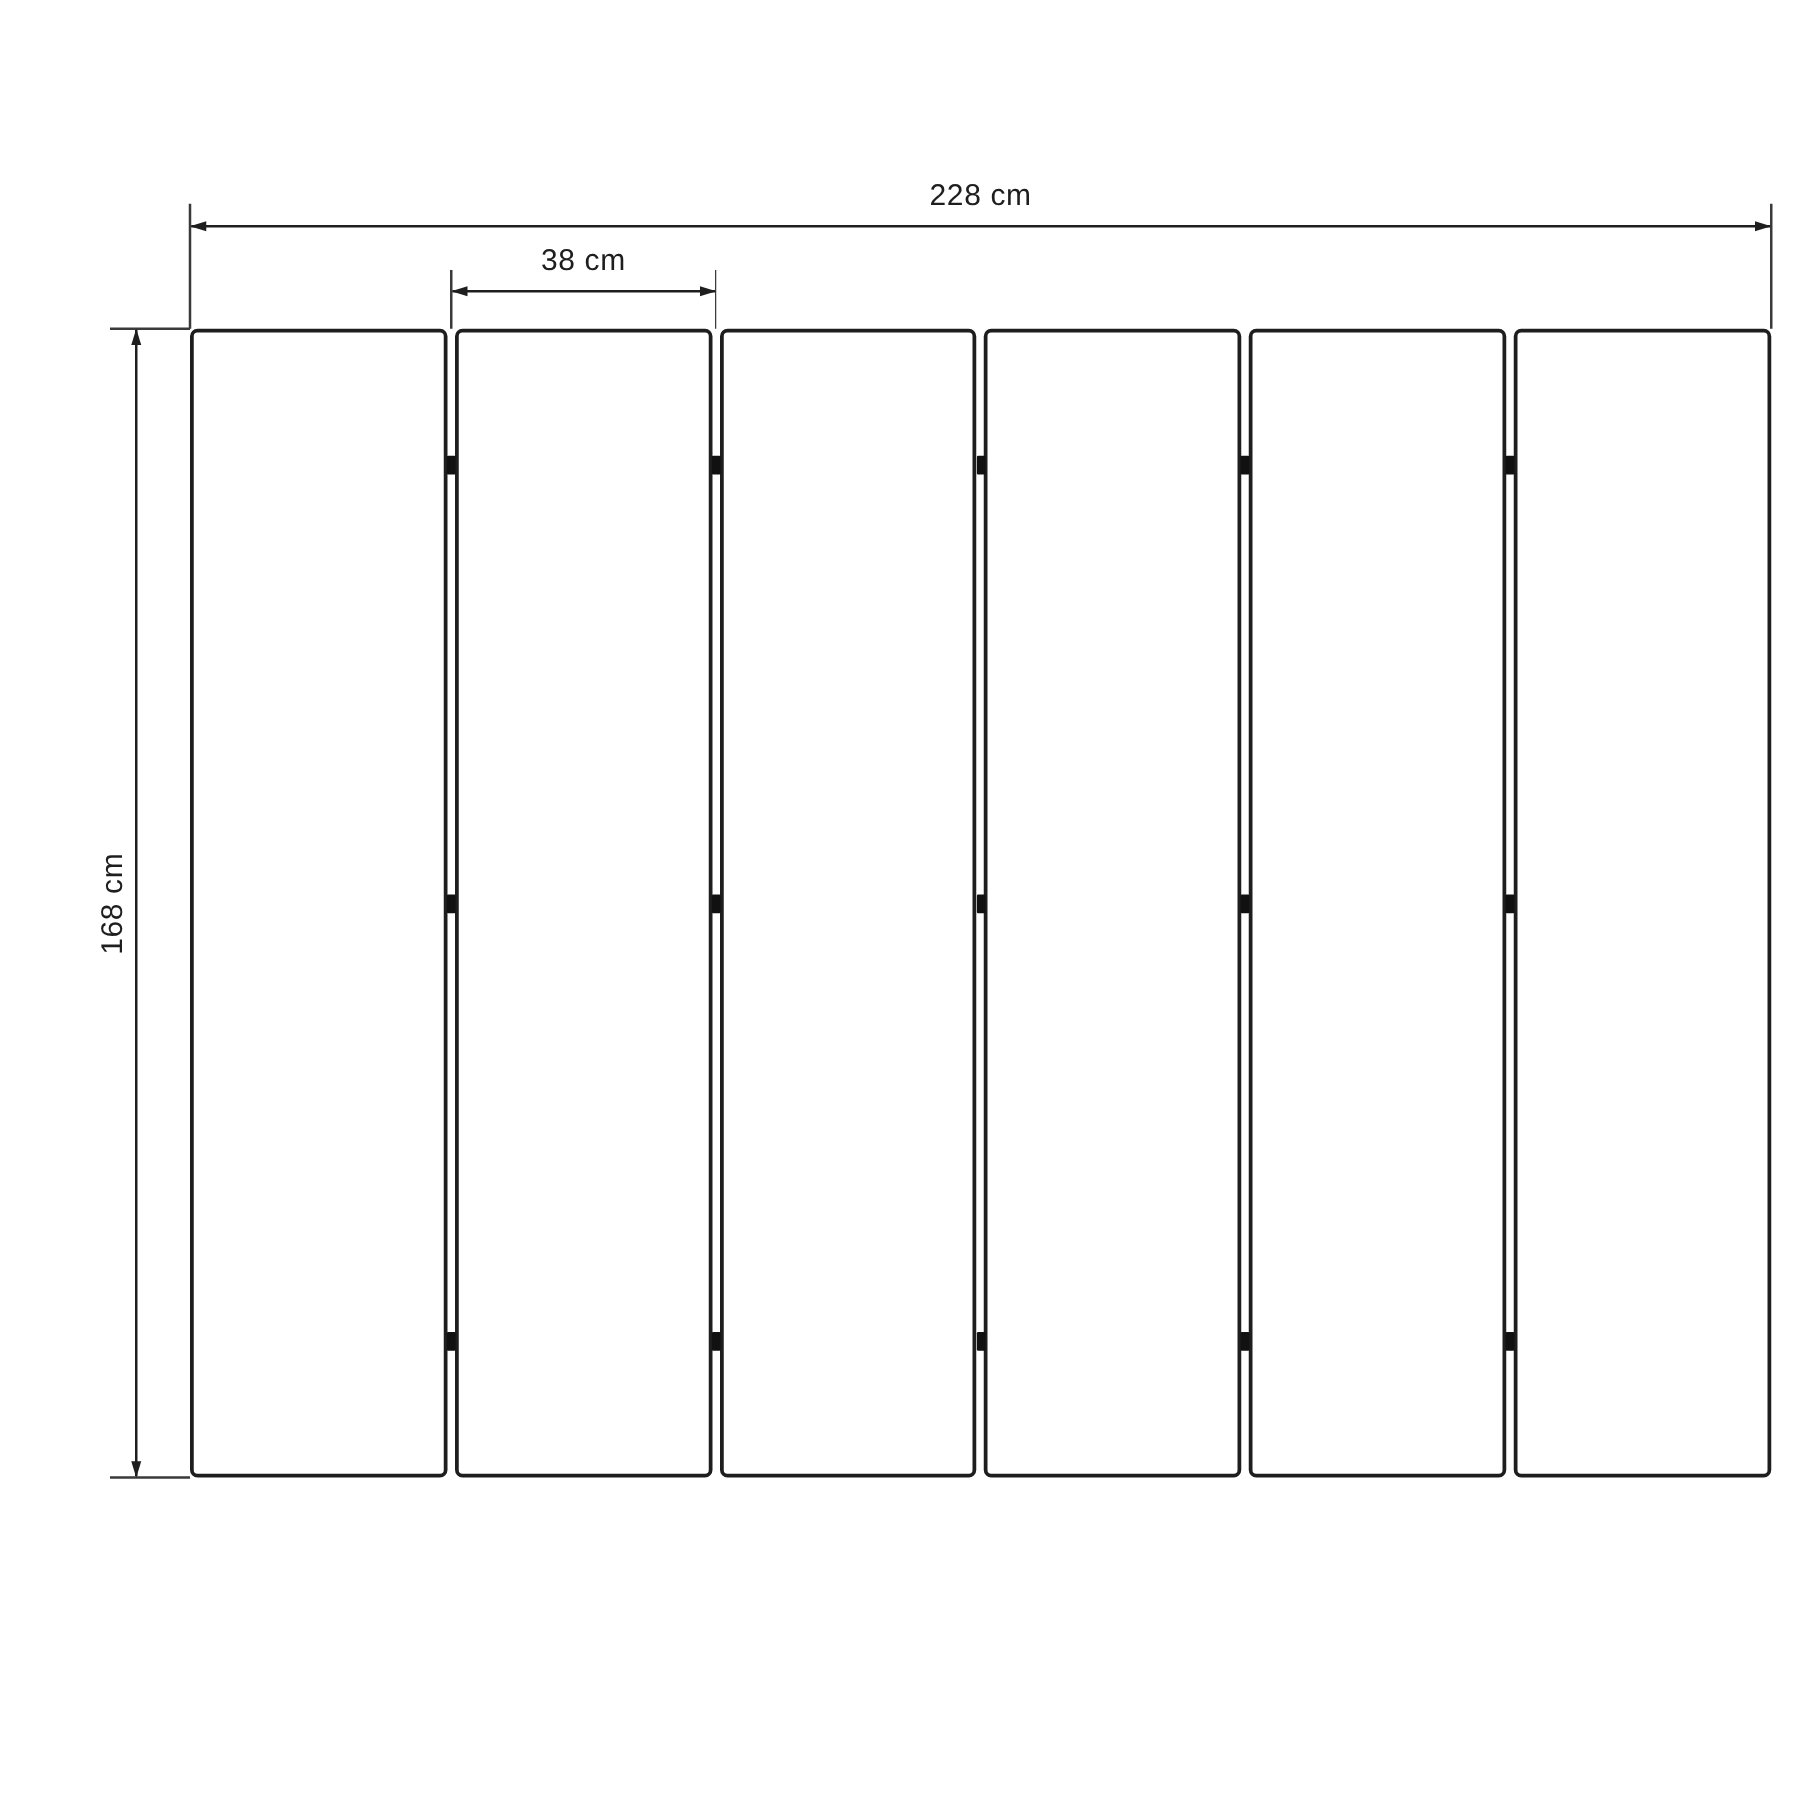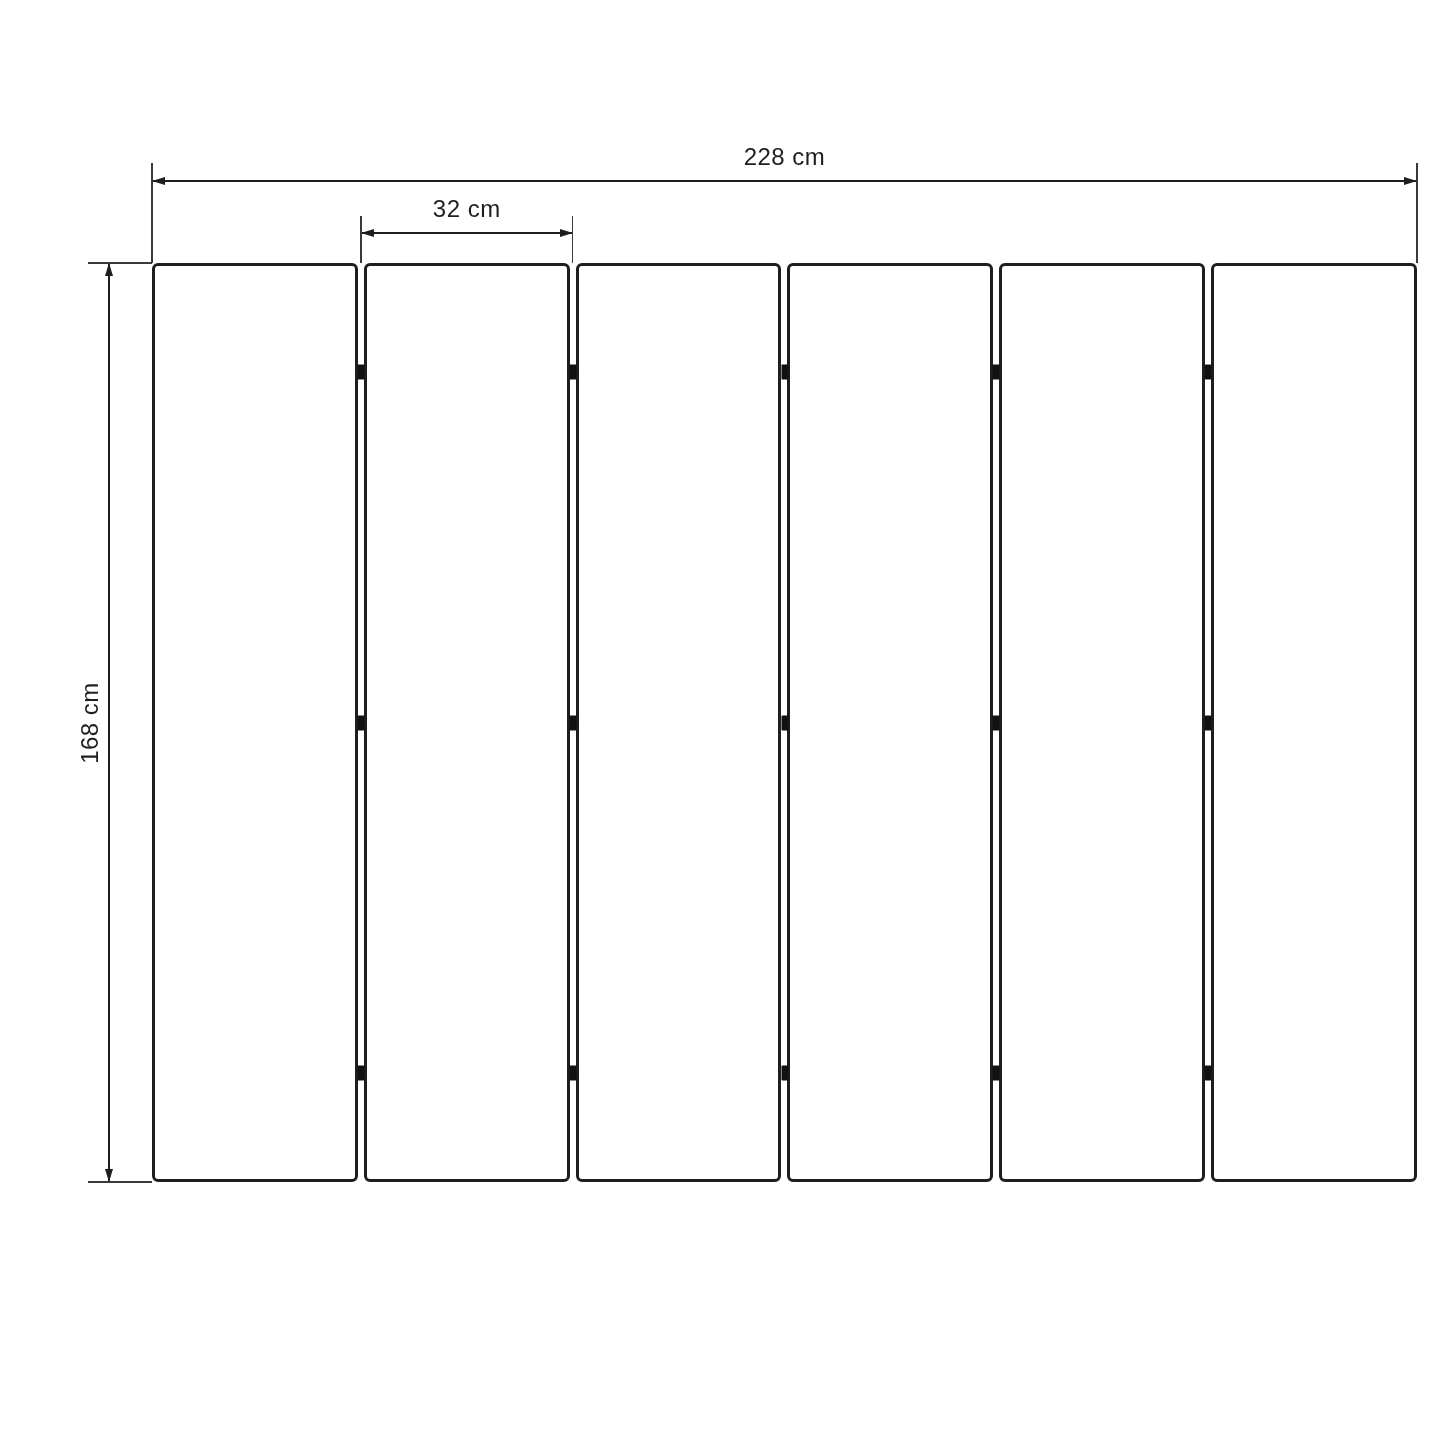--- a/index.html
+++ b/index.html
@@ -87,21 +87,21 @@
     <span class="shaft"></span>
     <span class="ah ah-l"></span>
     <span class="ah ah-r"></span>
     <span class="dim-label">228 cm</span>
   </div>
 
   <div class="dim-h dim-panel" style="left:320.8px;top:233px;width:211.9px;">
     <span class="shaft"></span>
     <span class="ah ah-l"></span>
     <span class="ah ah-r"></span>
-    <span class="dim-label">32 cm</span>
+    <span class="dim-label">38 cm</span>
   </div>
 
   <div class="dim-v dim-height" style="left:69px;top:263px;height:919px;">
     <span class="shaft"></span>
     <span class="ah ah-u"></span>
     <span class="ah ah-d"></span>
     <span class="dim-label">168 cm</span>
   </div>
 
   <div class="ext ext-v" style="left:111.25px;top:163px;height:100px;"></div>

